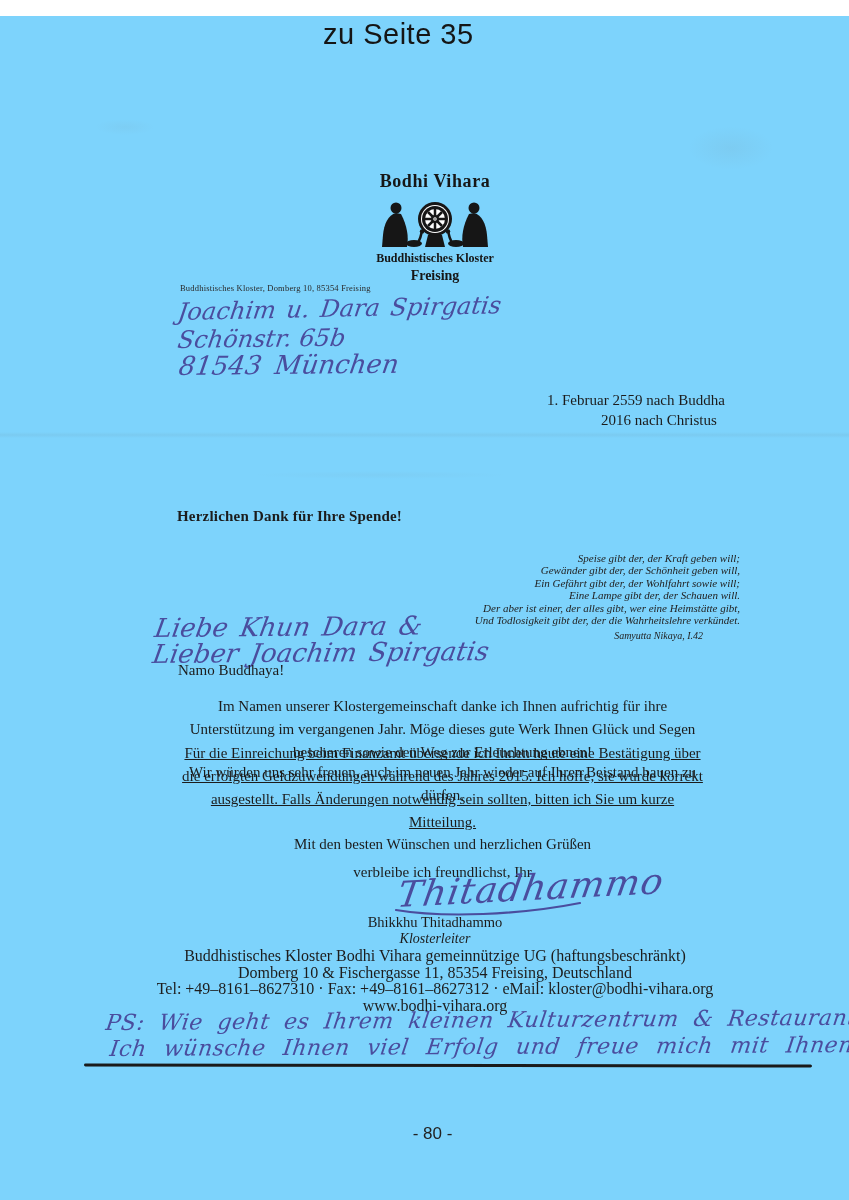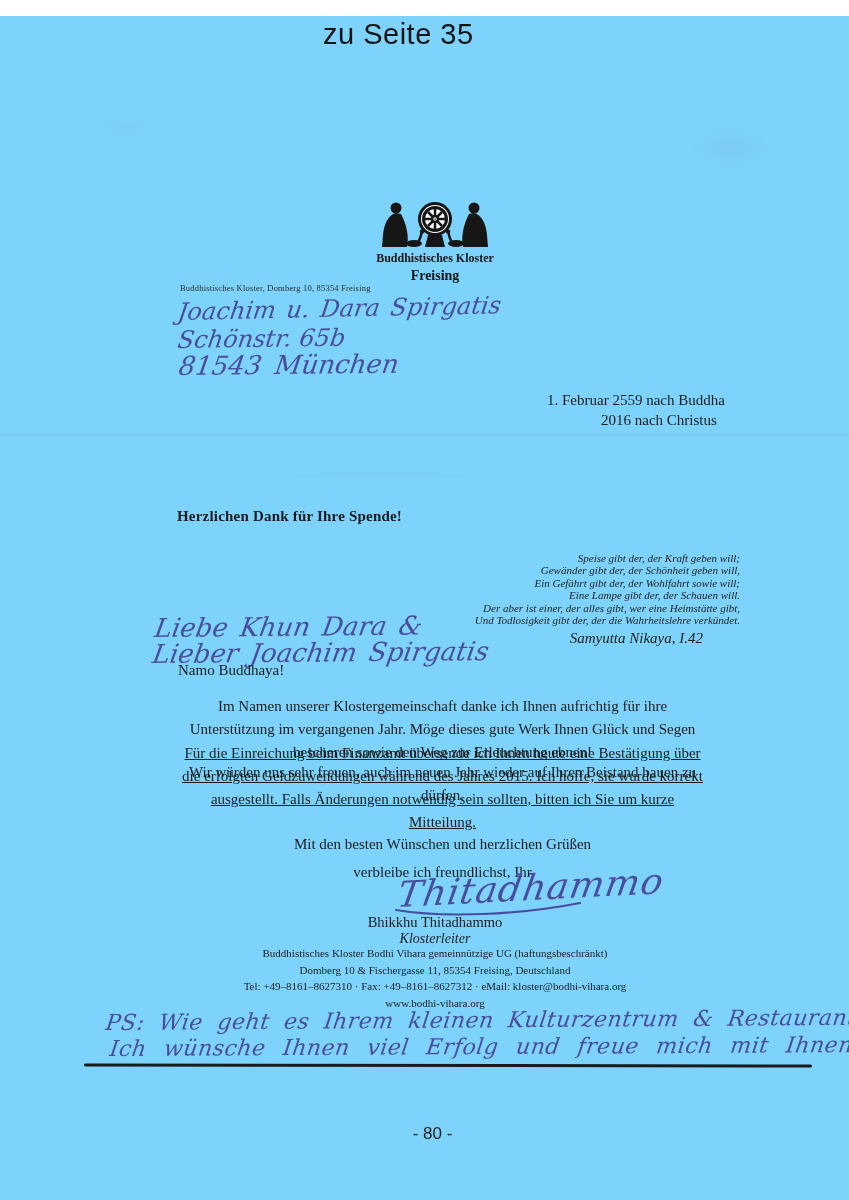--- a/index.html
+++ b/index.html
@@ -28,36 +28,36 @@
   .addr1 { left:178px; top:282px; font-size:24px; transform:skewX(-9deg) rotate(-1.2deg); word-spacing:3px; }
   .addr2 { left:178px; top:310px; font-size:24px; transform:skewX(-9deg) rotate(-0.8deg); }
   .addr3 { left:179px; top:335px; font-size:26px; transform:skewX(-9deg) rotate(-0.6deg); word-spacing:5px; }
 
   .date1 { left:547px; top:376px; font-size:15px; }
   .date2 { left:601px; top:396px; font-size:15px; }
 
   .subject { left:177px; top:492px; font-size:15px; font-weight:bold; letter-spacing:0.2px; }
 
   .quote { right:109px; top:536px; text-align:right; font-style:italic; font-size:11px; line-height:12.4px; color:#222; }
-  .quote-attr { right:146px; top:614px; font-style:italic; font-size:15px; color:#222; }
+  .quote-attr { right:146px; top:614px; font-style:italic; font-size:10px; color:#222; }
 
   .sal1 { left:155px; top:597px; font-size:26px; transform:skewX(-10deg) rotate(-0.5deg); word-spacing:4px; }
   .sal2 { left:153px; top:623px; font-size:26px; transform:skewX(-10deg) rotate(-0.5deg); word-spacing:4px; }
 
   .greeting { left:178px; top:646px; font-size:15px; }
   .para { left:179px; width:527px; font-size:15px; line-height:23px;text-align:center; }
   .p1 { top:679px; } .p2 { top:726px;text-decoration:underline; } .p3 { top:745px; }
   .close1 { top:817px; } .close2 { top:845px; }
 
   .sig-hand { left:398px; top:858px; font-size:36px; transform:skewX(-12deg) rotate(-3deg); letter-spacing:1px; }
   .sig-flourish { left:394px; top:884px; width:190px; height:20px; }
   .sig-name { top:898px; font-size:14.5px; }
   .sig-title { top:915px; font-size:14px; font-style:italic; }
 
-  .foot { font-size:11px; color:#1d1d1d; }
+  .foot { font-size:16px; color:#1d1d1d; }
   .f1 { top:931px; } .f2 { top:948px; } .f3 { top:964px; } .f4 { top:981px; }
 
   .ps1 { left:106px; top:994px; font-size:22px; transform:skewX(-8deg) rotate(-0.4deg); word-spacing:7px; letter-spacing:0.5px; }
   .ps2 { left:110px; top:1020px; font-size:22px; transform:skewX(-8deg) rotate(-0.3deg); word-spacing:10px; letter-spacing:0.5px; }
 
   .scan-line { left:84px; top:1048px; width:728px; height:3px; background:#1a1a1a; border-radius:2px; transform:rotate(0.08deg); }
   .page-num { left:0; top:1108px; width:100%; text-align:center; font-size:17px; color:#222;padding-left:8px; }
 
   .crease { left:0; top:416px; width:849px; height:6px;
     background:linear-gradient(to bottom, rgba(0,0,0,0) 0%, rgba(90,90,90,0.07) 50%, rgba(0,0,0,0) 100%); }
@@ -73,20 +73,21 @@
 
 <div class="page">
 
   <div class="abs doc-title sans">zu Seite 35</div>
 
   <div class="abs smudge-a"></div>
   <div class="abs smudge-b"></div>
   <div class="abs smudge-c"></div>
   <div class="abs crease"></div>
 
+  <div class="center-col lh-name">Bodhi Vihara</div>
 
   <svg class="abs lh-logo" viewBox="0 0 260 120">
     <g fill="#161616">
       <circle cx="52" cy="30" r="11"></circle>
       <path d="M52,40 C36,44 28,62 26,84 L24,108 L74,108 C78,88 74,64 62,42 Z"></path>
     </g>
     <g>
       <ellipse cx="88" cy="101" rx="16" ry="7" fill="#161616"></ellipse>
       <path d="M96,100 C100,92 102,86 103,80" stroke="#161616" stroke-width="5" fill="none"></path>
       <circle cx="104" cy="77" r="4.5" fill="#161616"></circle>

